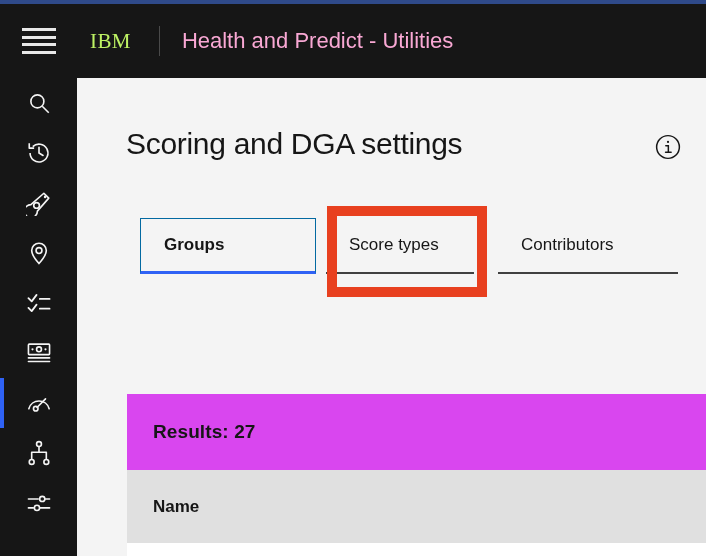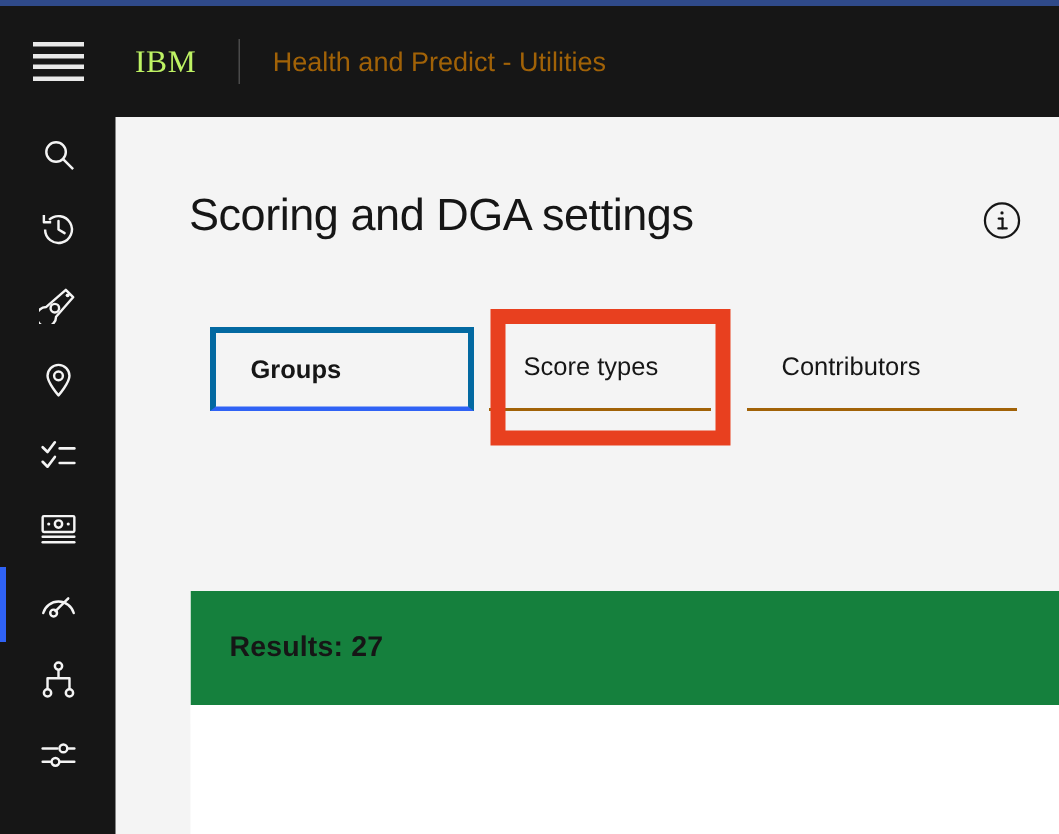--- a/index.html
+++ b/index.html
@@ -75,22 +75,22 @@
     padding-left: 13px;
     white-space: nowrap;
   }
   .header-divider {
     width: 1px;
     height: 30px;
     background: #4a4a4a;
     margin: 0 22px 0 28px;
   }
   .app-title {
-    color: #a16207;
-    font-size: 18px;
+    color: #f9a8d4;
+    font-size: 22px;
     font-weight: 400;
     white-space: nowrap;
   }
 
   
   .rail {
     position: absolute;
     top: 78px; left: 0;
     width: 77px;
     height: 478px;
@@ -160,28 +160,28 @@
     position: absolute;
     top: 0;
     height: 56px;
     display: flex;
     align-items: center;
     box-sizing: border-box;
     cursor: pointer;
     font-size: 17px;
     color: #161616;
     background: transparent;
-    border-bottom: 2px solid #a16207;
+    border-bottom: 2px solid #404040;
   }
   .tab .tab-label { padding-left: 23px; white-space: nowrap; }
   .tab-groups {
     left: 14px;
     width: 176px;
     font-weight: 700;
-    border: 4px solid #0369a1;
+    border: 1px solid #0369a1;
     border-bottom: 3px solid #2f62f5;
   }
   .tab-scoretypes {
     left: 200px;
     width: 148px;
     font-weight: 400;
   }
   .tab-contributors {
     left: 372px;
     width: 180px;
@@ -208,21 +208,21 @@
     top: 394px;
     width: 579px;
     height: 162px;
     background: #ffffff;
     overflow: hidden;
   }
   .results-bar {
     height: 76px;
     display: flex;
     align-items: center;
-    background: #15803d;
+    background: #d946ef;
   }
   .results-text {
     padding-left: 26px;
     font-size: 19px;
     font-weight: 700;
     color: #161616;
     letter-spacing: 0.1px;
   }
   .table-head {
     height: 73px;
@@ -391,16 +391,19 @@
     </div>
 
   </div>
 
   <div class="annotation-box"></div>
 
   <div class="results-card">
     <div class="results-bar">
       <div class="results-text">Results: 27</div>
     </div>
+    <div class="table-head">
+      <div class="col">Name</div>
+    </div>
     <div class="table-body-row"></div>
   </div>
 
 </div>
 
 </body></html>

